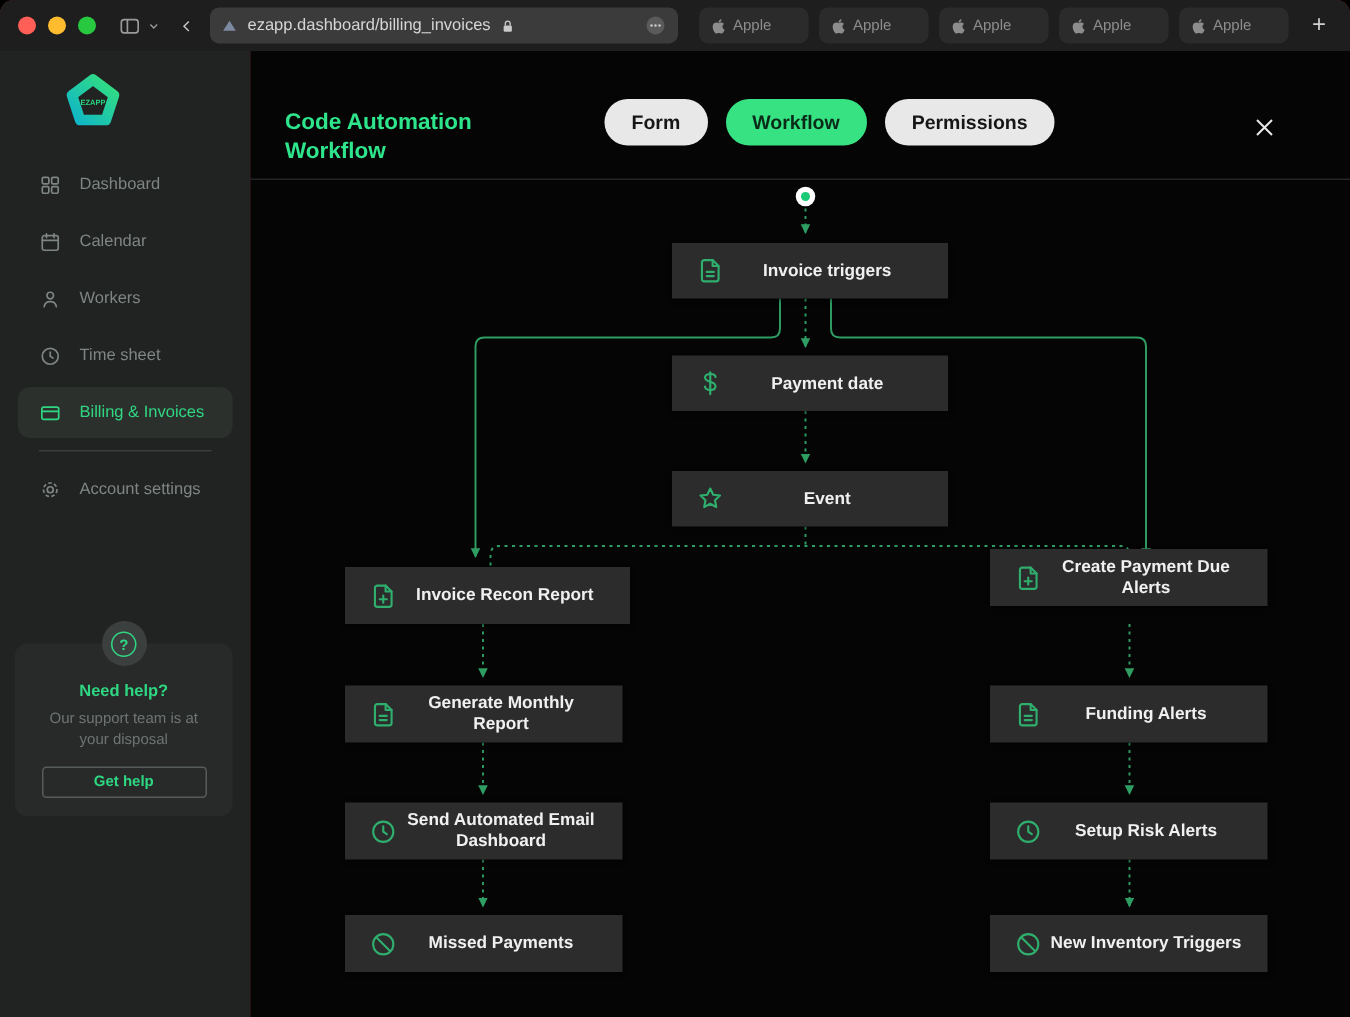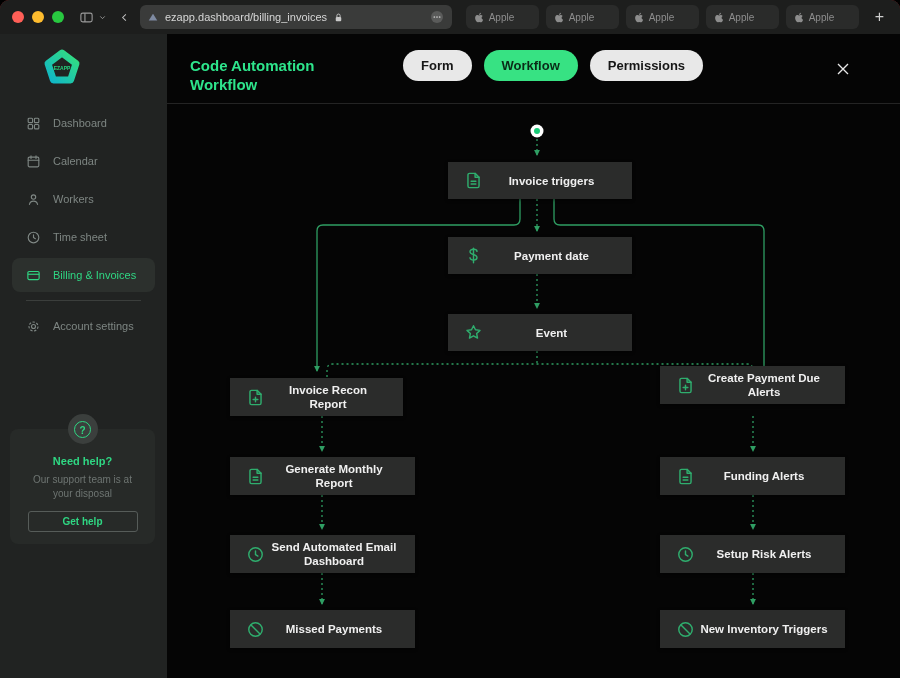--- a/index.html
+++ b/index.html
@@ -34,21 +34,21 @@
   .nav-divider{border:none;border-top:1px solid #3b3e3c;margin:8px 14px;}
   .help-card{position:absolute;left:10px;right:12px;top:395px;background:#272a28;border-radius:8px;padding:22px 10px 12px 10px;text-align:center;}
   .help-bubble{position:absolute;top:-15px;left:50%;transform:translateX(-50%);width:30px;height:30px;border-radius:50%;background:#3b3f3d;display:flex;align-items:center;justify-content:center;}
   .help-q{width:17px;height:17px;border:1.5px solid #2fd783;border-radius:50%;color:#2fd783;font-size:10px;font-weight:700;line-height:17px;text-align:center;box-sizing:border-box;}
   .help-title{color:#2fd783;font-size:11px;font-weight:700;margin:4px 0 6px 0;}
   .help-sub{color:#6e7572;font-size:10px;line-height:14px;margin:0 6px;}
   .help-btn{margin-top:10px;width:110px;height:21px;background:transparent;border:1px solid #565c59;border-radius:3px;color:#2fd783;font-size:10px;font-weight:700;font-family:inherit;}
 
   
   .main{flex:1;position:relative;background:#050505;min-width:0;}
-  .m-header{position:absolute;top:0;left:0;right:0;height:69px;border-bottom:1px solid #242424;padding-left:48px;}
+  .m-header{position:absolute;top:16px;left:0;right:0;height:69px;border-bottom:1px solid #242424;padding-left:48px;}
   .m-title{position:absolute;left:23px;top:22px;width:165px;color:#2ee58c;font-size:15px;font-weight:700;line-height:19px;}
   .pills{position:absolute;left:236px;top:16px;display:flex;gap:12px;}
   .pill{height:31px;border-radius:17px;padding:0 18px;border:none;font-size:13px;font-weight:700;font-family:inherit;background:#e8e8e8;color:#161616;display:flex;align-items:center;}
   .pill.active{background:#37e283;color:#0a2b18;}
   .close-btn{position:absolute;left:665px;top:25px;width:22px;height:22px;background:none;border:none;padding:0;color:#e8e8e8;}
 
   
   .flow-svg{position:absolute;left:0;top:0;width:733px;height:644px;}
   .node{position:absolute;height:38px;background:#2b2c2b;border-radius:0;display:flex;align-items:center;padding:0 12px 0 16px;box-sizing:border-box;box-shadow:0 1px 3px rgba(0,0,0,.55);justify-content:space-between;}
   .node.c{height:37px;}
@@ -348,21 +348,21 @@
           </svg>
         <span class="nlabel">Payment date</span>
       </div>
       <div class="node c" style="left:281px;top:280px;width:184px">
         <svg class="nicon" viewBox="0 0 24 24">
             <use href="#i-star"></use>
           </svg>
         <span class="nlabel">Event</span>
       </div>
 
-      <div class="node" style="left:63px;top:344px;width:173px">
+      <div class="node" style="left:63px;top:344px;width:190px">
         <svg class="nicon" viewBox="0 0 24 24">
             <use href="#i-file-plus"></use>
           </svg>
         <span class="nlabel">Invoice Recon Report</span>
       </div>
       <div class="node" style="left:493px;top:332px;width:185px">
         <svg class="nicon" viewBox="0 0 24 24">
             <use href="#i-file-plus"></use>
           </svg>
         <span class="nlabel">Create Payment Due Alerts</span>

